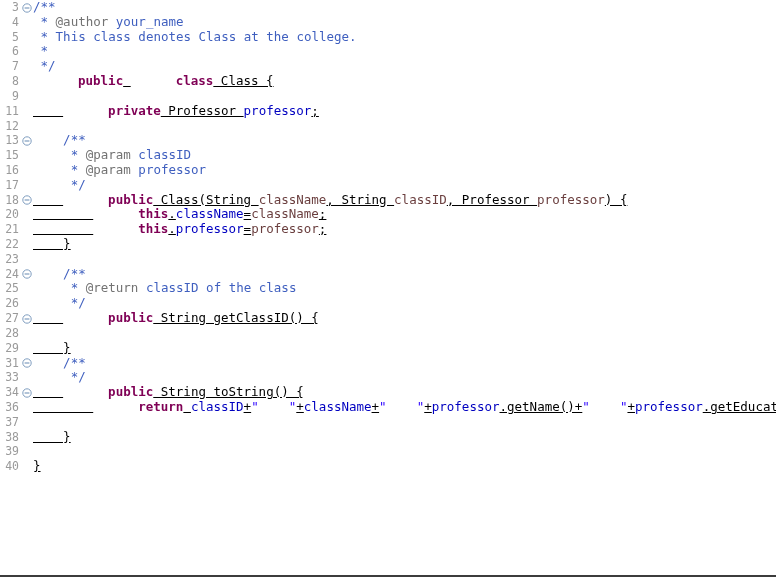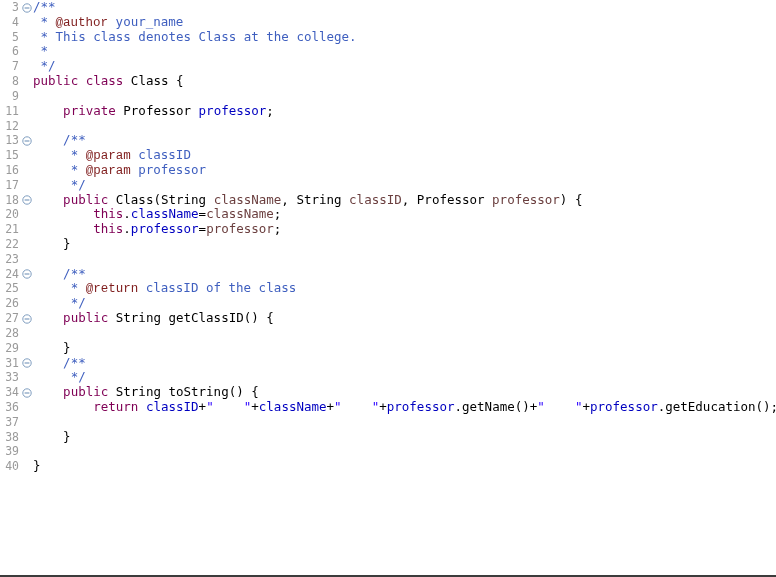--- a/index.html
+++ b/index.html
@@ -80,27 +80,27 @@
     position: absolute;
     left: 33px;
     top: 0;
     height: 14.82px;
     line-height: 14.82px;
     white-space: pre;
     color: #000000;
   }
 
   
-  .kw       { color: #7f0055; font-weight: normal; }
+  .kw       { color: #7f0055; font-weight: bold; margin-left: 45px; }
   .cmt      { color: #3f5fbf; }
-  .jdoc-tag { color: #7f1d1d; font-family: Liberation Mono, monospace; }
+  .jdoc-tag { color: #737373; }
   .str      { color: #2a00ff; }
   .field    { color: #0000c0; }
   .param    { color: #6a3e3e; }
-  .plain    { color: #000000; }
+  .plain    { color: #000000; text-decoration: underline; }
 
   .caret {
     display: inline-block;
     width: 0;
     border-left: 1px solid #000;
     height: 12px;
     vertical-align: -2px;
     margin-left: -1px;
   }
 </style>

